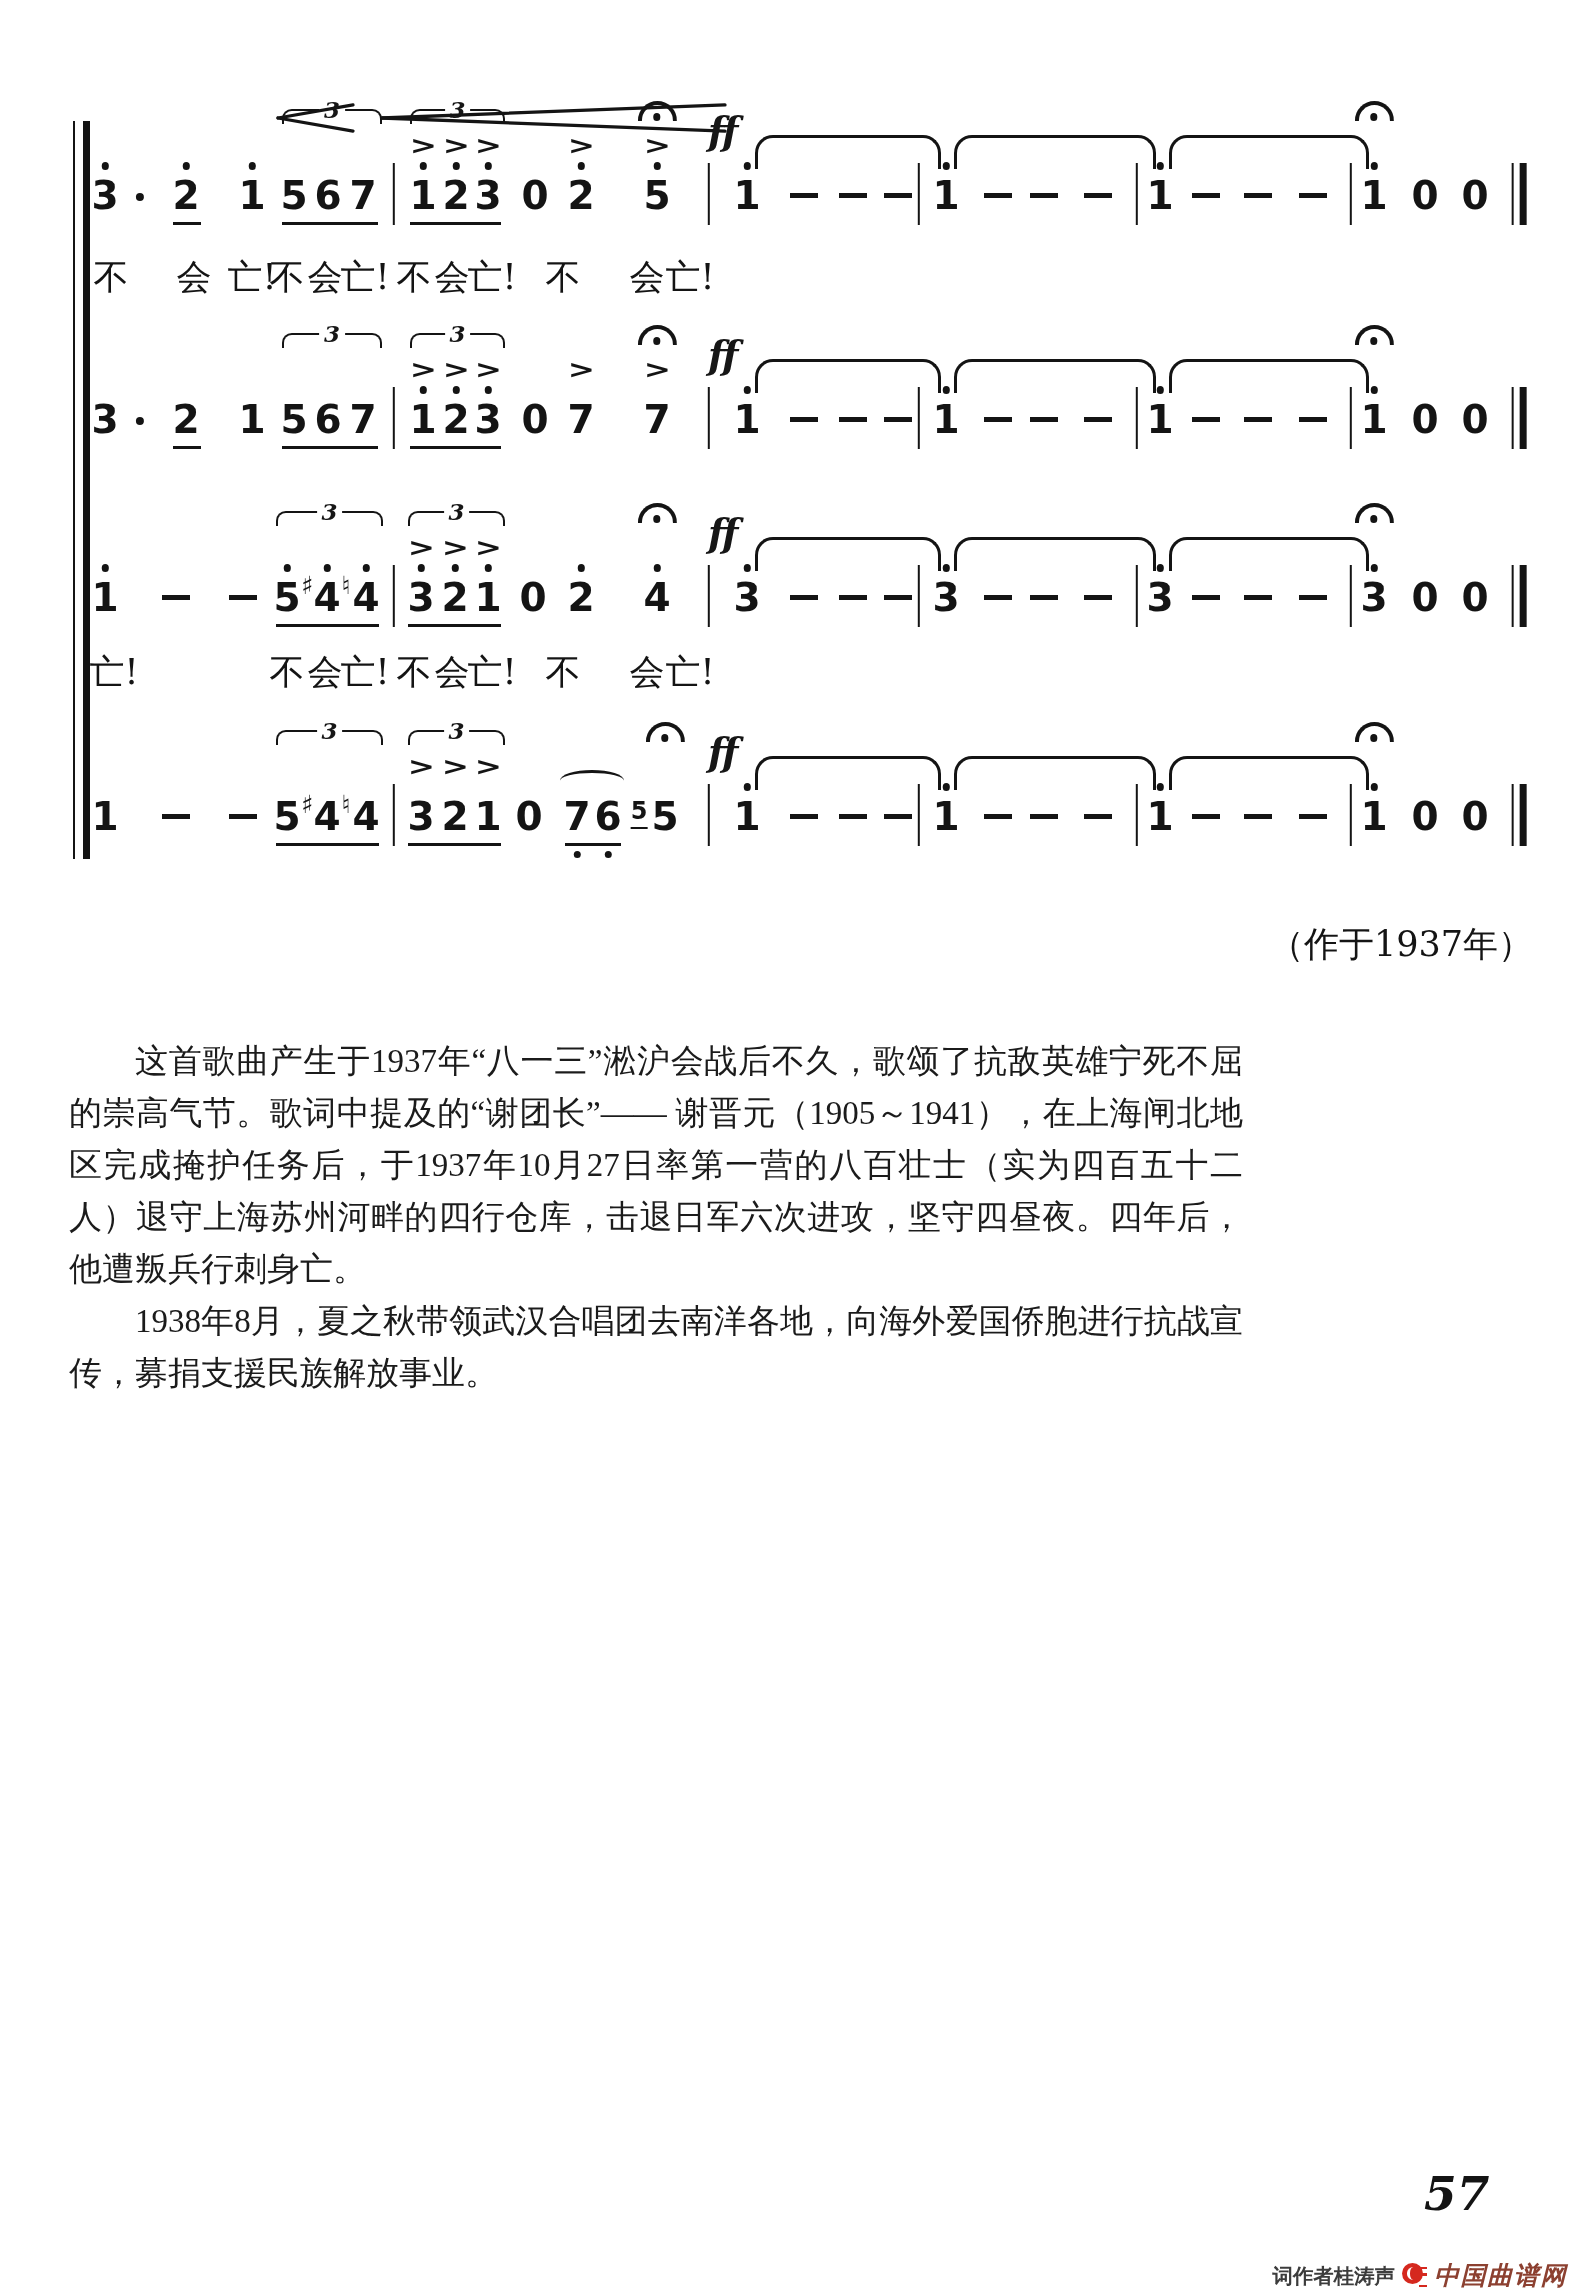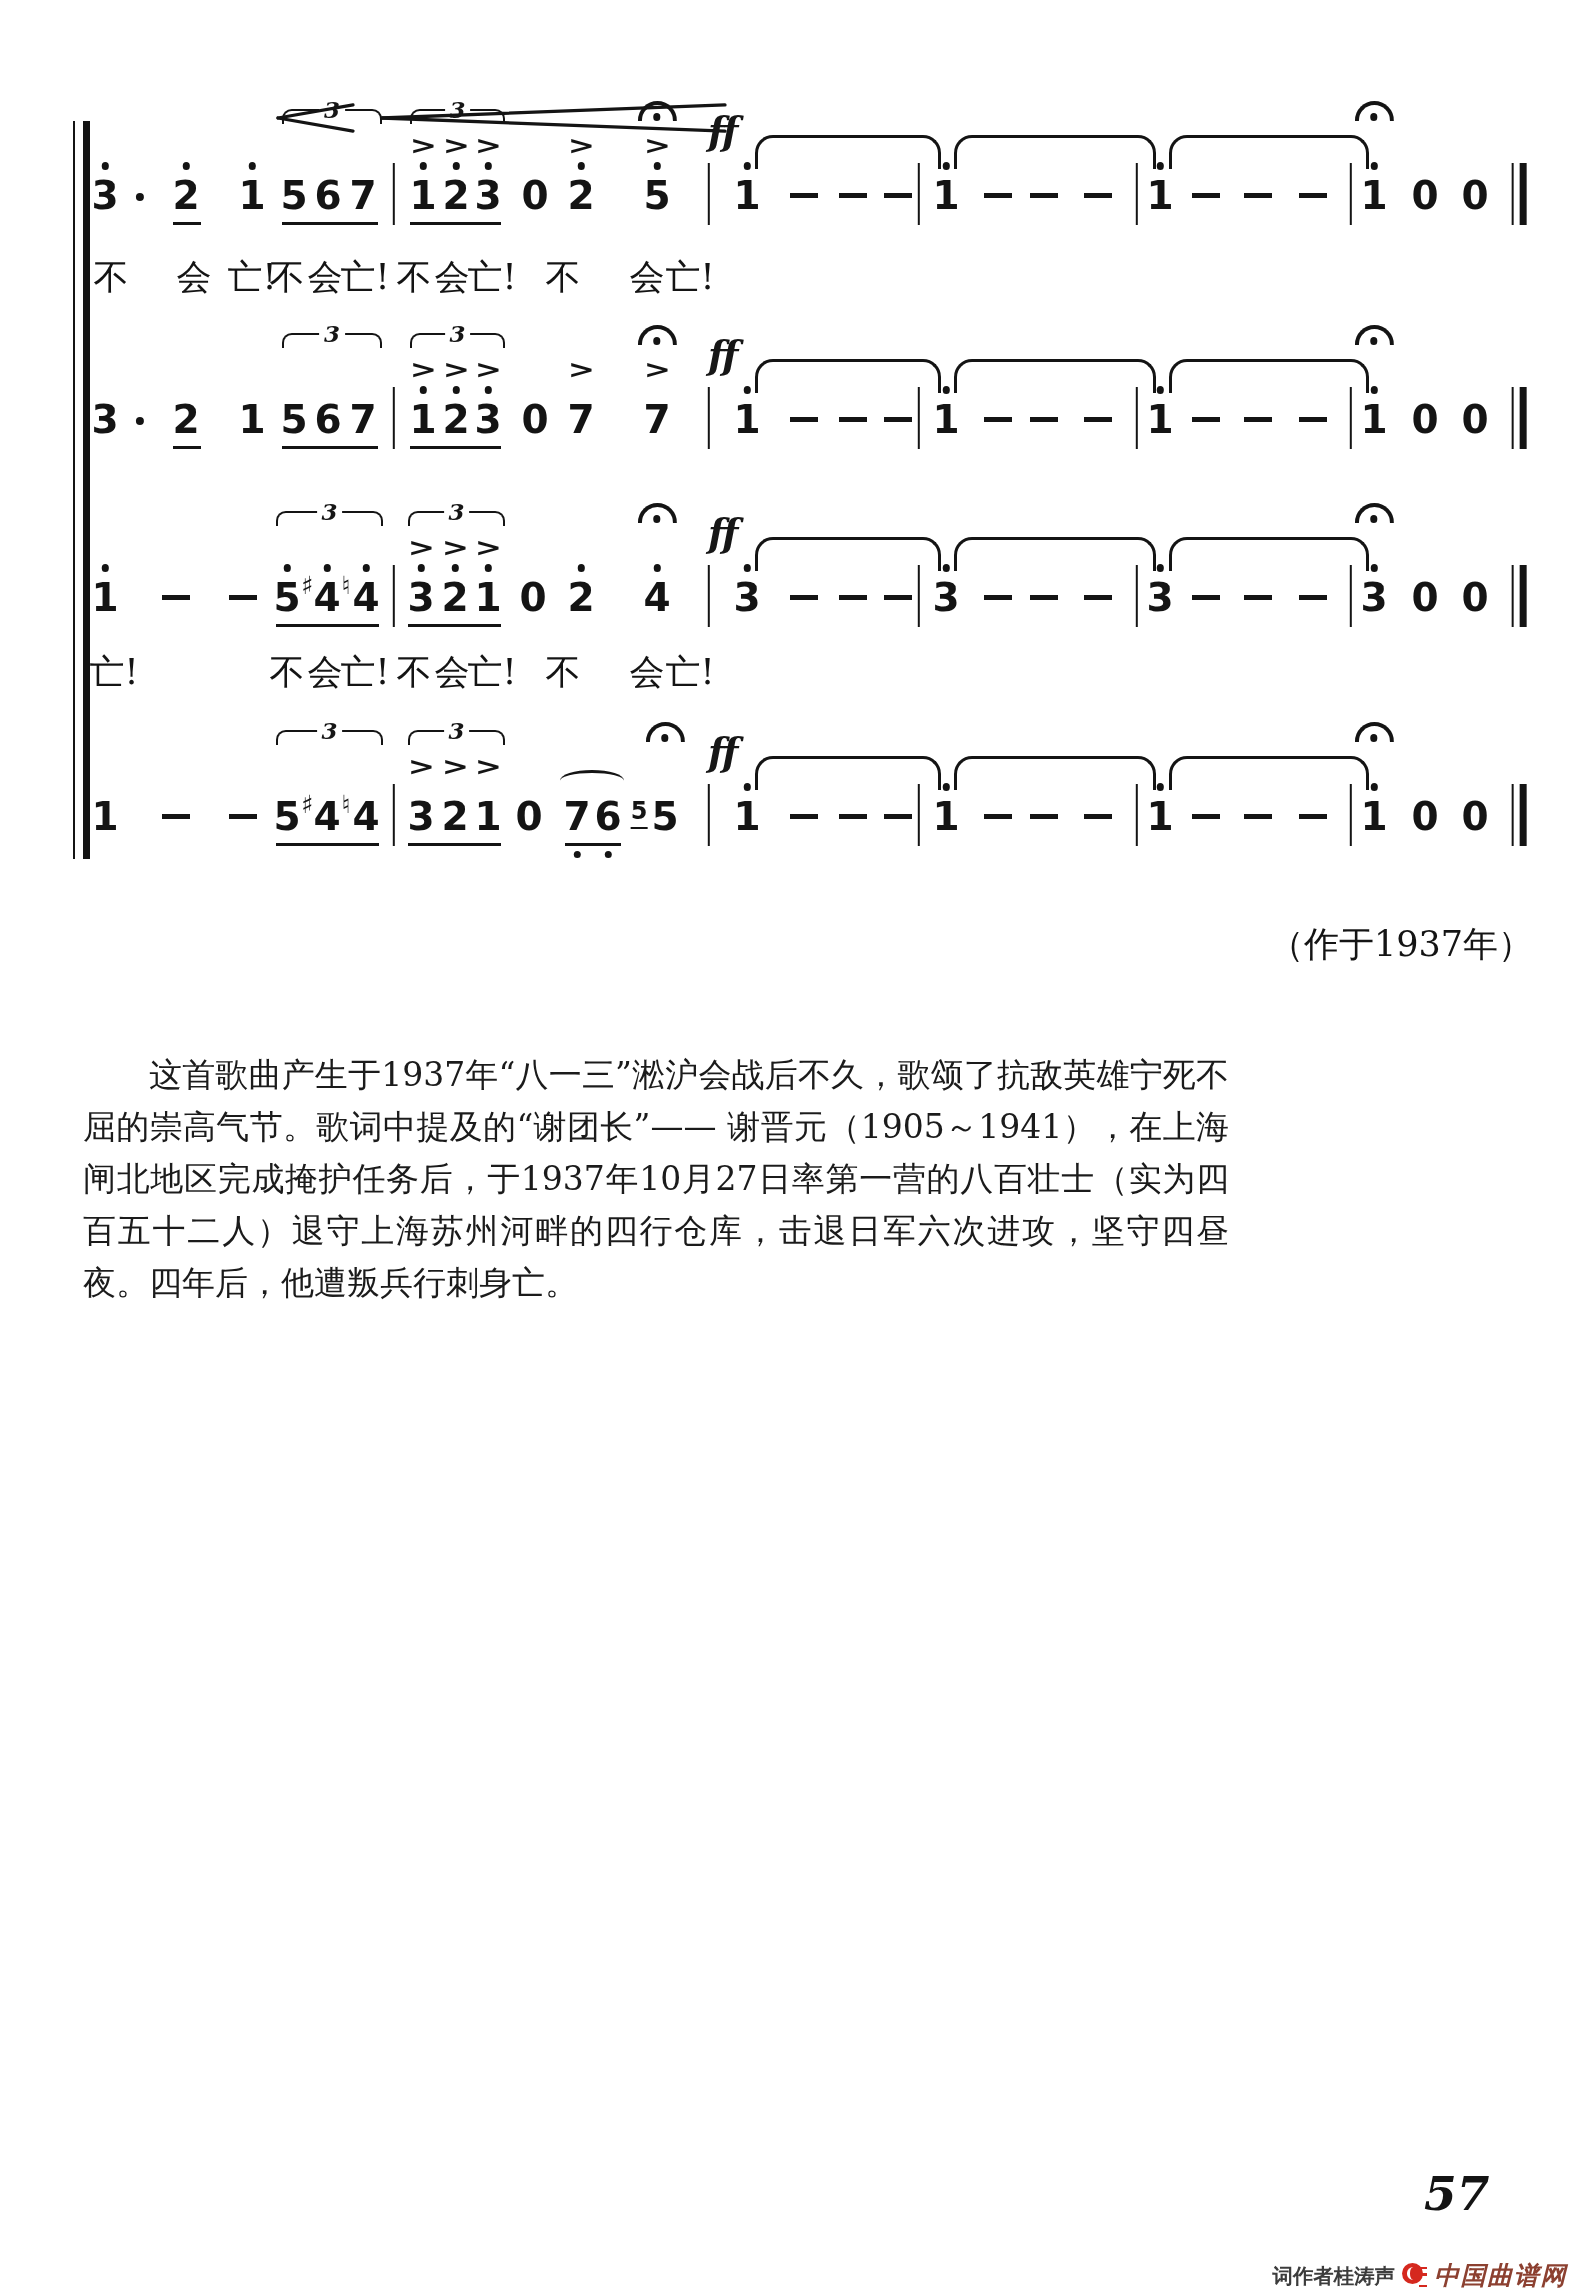--- a/index.html
+++ b/index.html
@@ -37,21 +37,21 @@
   svg.hp{position:absolute;top:-73px;height:36px;overflow:visible;}
   svg.hp line{stroke:#141414;stroke-width:4;stroke-linecap:round;}
   .lyr{position:absolute;transform:translateX(-50%);font-family:"DejaVu Serif",serif;
        font-size:35px;line-height:38px;white-space:nowrap;color:#141414;}
 
   
   .attribution{position:absolute;top:921px;right:57px;font-family:"DejaVu Serif",serif;
        font-size:35px;color:#141414;}
   #notes{position:absolute;left:69px;top:1035px;width:1174px;text-align:justify;
        font-family:"DejaVu Serif",serif;font-size:33px;line-height:52px;color:#1b1b1b;}
-  #notes p{margin:14px;text-indent:2em;}
+  #notes p{margin:0;text-indent:2em;font-family:Liberation Serif, serif;}
 
   .page-number{position:absolute;left:1424px;top:2166px;font:italic 700 47px "DejaVu Serif",serif;color:#141414;}
 
   
   .watermark{position:absolute;right:23px;top:2259px;display:flex;align-items:center;gap:7.3px;}
   .wm-prefix{font-family:"Liberation Sans",sans-serif;font-size:20.4px;font-weight:700;color:#3c3c3c;}
   .wm-logo{position:relative;width:24.5px;height:24.5px;}
   .wm-disc{position:absolute;left:0;top:0;width:21px;height:21px;border-radius:50%;background:#d5281e;}
   .wm-disc::after{content:"";position:absolute;left:4.9px;top:4.1px;width:9.8px;height:12.2px;
        border-left:3.3px solid #fff;border-radius:50%;}
@@ -296,20 +296,21 @@
         <div class="tiearc" style="left: 755px; width: 180px;"></div>
         <div class="tiearc" style="left: 954px; width: 196px;"></div>
         <div class="tiearc" style="left: 1169px; width: 194px;"></div>
       </div>
     </div>
 
   <div class="attribution">（作于1937年）</div>
 
   <div id="notes">
     <p>这首歌曲产生于1937年“八一三”淞沪会战后不久，歌颂了抗敌英雄宁死不屈的崇高气节。歌词中提及的“谢团长”—— 谢晋元（1905～1941），在上海闸北地区完成掩护任务后，于1937年10月27日率第一营的八百壮士（实为四百五十二人）退守上海苏州河畔的四行仓库，击退日军六次进攻，坚守四昼夜。四年后，他遭叛兵行刺身亡。</p>
+    <p>1938年8月，夏之秋带领武汉合唱团去南洋各地，向海外爱国侨胞进行抗战宣传，募捐支援民族解放事业。</p>
   </div>
 
   <div class="page-number">57</div>
 
   <div class="watermark">
     <span class="wm-prefix">词作者桂涛声</span>
     <span class="wm-logo">
       <i class="wm-disc"></i>
       <i class="wm-bars"></i>
     </span>

